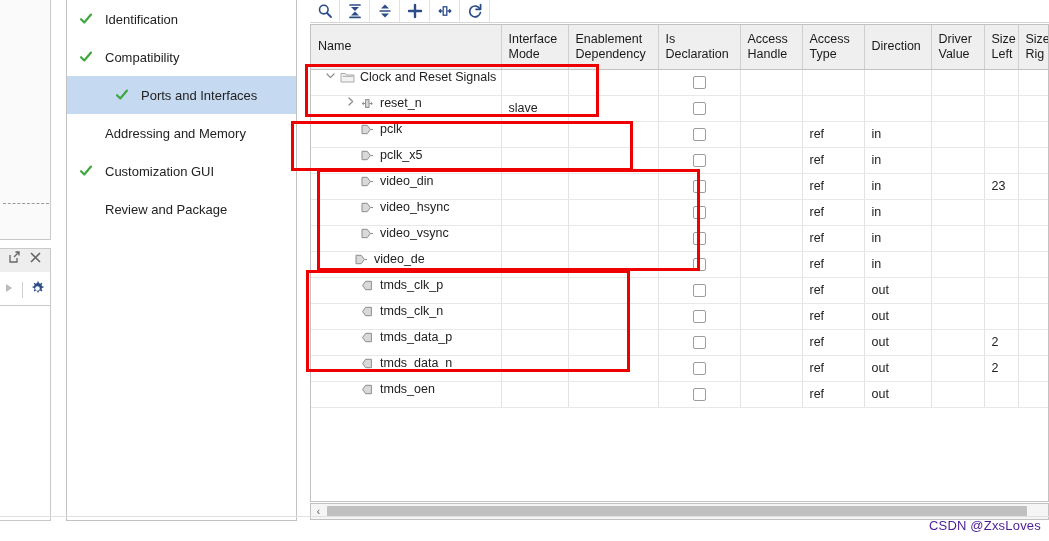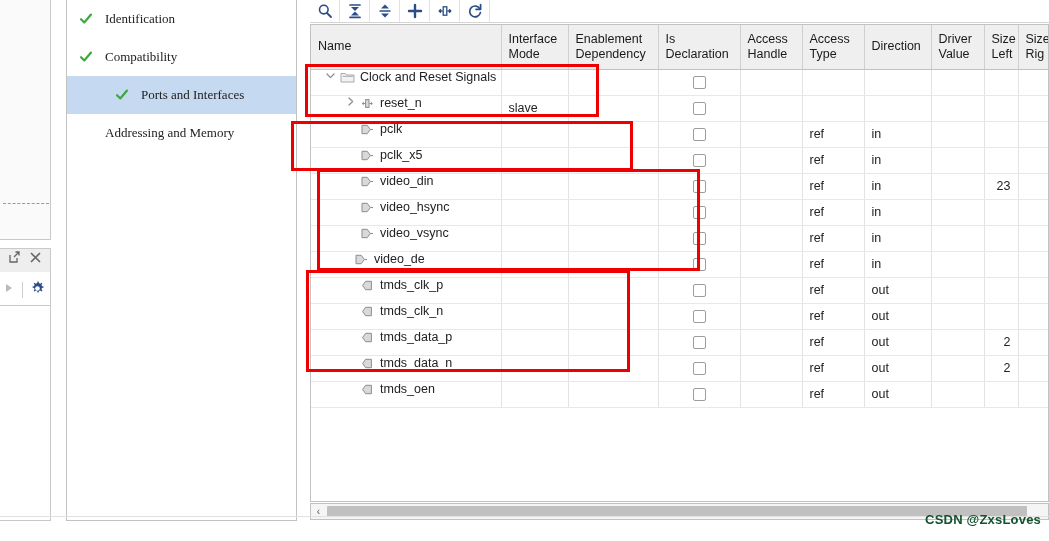--- a/index.html
+++ b/index.html
@@ -65,21 +65,20 @@
     background: #ffffff;
     border: 1px solid #c2c2c2; border-top: none;
   }
   .nav-item {
     position: relative;
     height: 38px;
     display: flex; align-items: center;
     padding-left: 12px;
     font-size: 13px;
     color: #222222;
-    font-family: Liberation Serif, serif;
   }
   .nav-item.selected { background: #c5d9f1; padding-left: 48px; }
   .nav-check {
     width: 26px; flex: none;
     color: #36a836;
     font-size: 14px; font-weight: bold;
     line-height: 1;
   }
   .nav-check svg { display: block; }
   .nav-label { white-space: nowrap; }
@@ -132,21 +131,21 @@
   table.grid th.ctr { }
   table.grid td {
     border-right: 1px solid #e3e3e3;
     border-bottom: 1px solid #e8e8e8;
     height: 25px;
     padding: 0 7px;
     vertical-align: middle;
     white-space: nowrap;
     overflow: hidden;
   }
-  td.right { text-align: right; }
+  td.right { }
   td.center { text-align: center; }
 
   .namecell { display: flex; align-items: flex-start; height: 25px; }
   .twisty {
     width: 13px; flex: none;
     display: flex; align-items: center; justify-content: center;
     color: #8a8a8a;
   }
   .twisty svg { display: block; }
   .ic { width: 20px; flex: none; display: flex; align-items: center; justify-content: center; }
@@ -186,26 +185,25 @@
   
   .redbox {
     position: absolute;
     border: 3px solid #ee0000;
     pointer-events: none;
     background: transparent;
   }
 
   
   .watermark {
-    position: absolute; right: 8px; bottom: 14px;
+    position: absolute; right: 8px; bottom: 8px;
     font-size: 13px;
-    color: #14532d;
+    color: #4c1d95;
     letter-spacing: 0.2px;
     white-space: nowrap;
-    font-weight: bold;
   }
   .footer-line {
     position: absolute; left: 0; bottom: 24px; width: 1049px; height: 1px;
     background: #e0e0e0;
   }
 </style>
 </head>
 <body>
 
 <div id="root">
@@ -275,21 +273,33 @@
           </svg>
       </span>
       <span class="nav-label">Ports and Interfaces</span>
     </div>
 
     <div class="nav-item">
       <span class="nav-check"></span>
       <span class="nav-label">Addressing and Memory</span>
     </div>
 
-
+    <div class="nav-item">
+      <span class="nav-check">
+        <svg width="14" height="14" viewBox="0 0 14 14">
+            <path d="M2 7.2 L5.3 10.5 L12 2.5" fill="none" stroke="#3aa83a" stroke-width="2.1" stroke-linecap="round" stroke-linejoin="round"></path>
+          </svg>
+      </span>
+      <span class="nav-label">Customization GUI</span>
+    </div>
+
+    <div class="nav-item">
+      <span class="nav-check"></span>
+      <span class="nav-label">Review and Package</span>
+    </div>
 
   </div>
 
   <div class="main-panel">
 
     <div class="toolbar">
       <div class="tb-btn">
         <span>
           <svg width="16" height="16" viewBox="0 0 16 16">
             <circle cx="6.8" cy="6.6" r="4.3" fill="none" stroke="#2b4c86" stroke-width="1.6"></circle>

